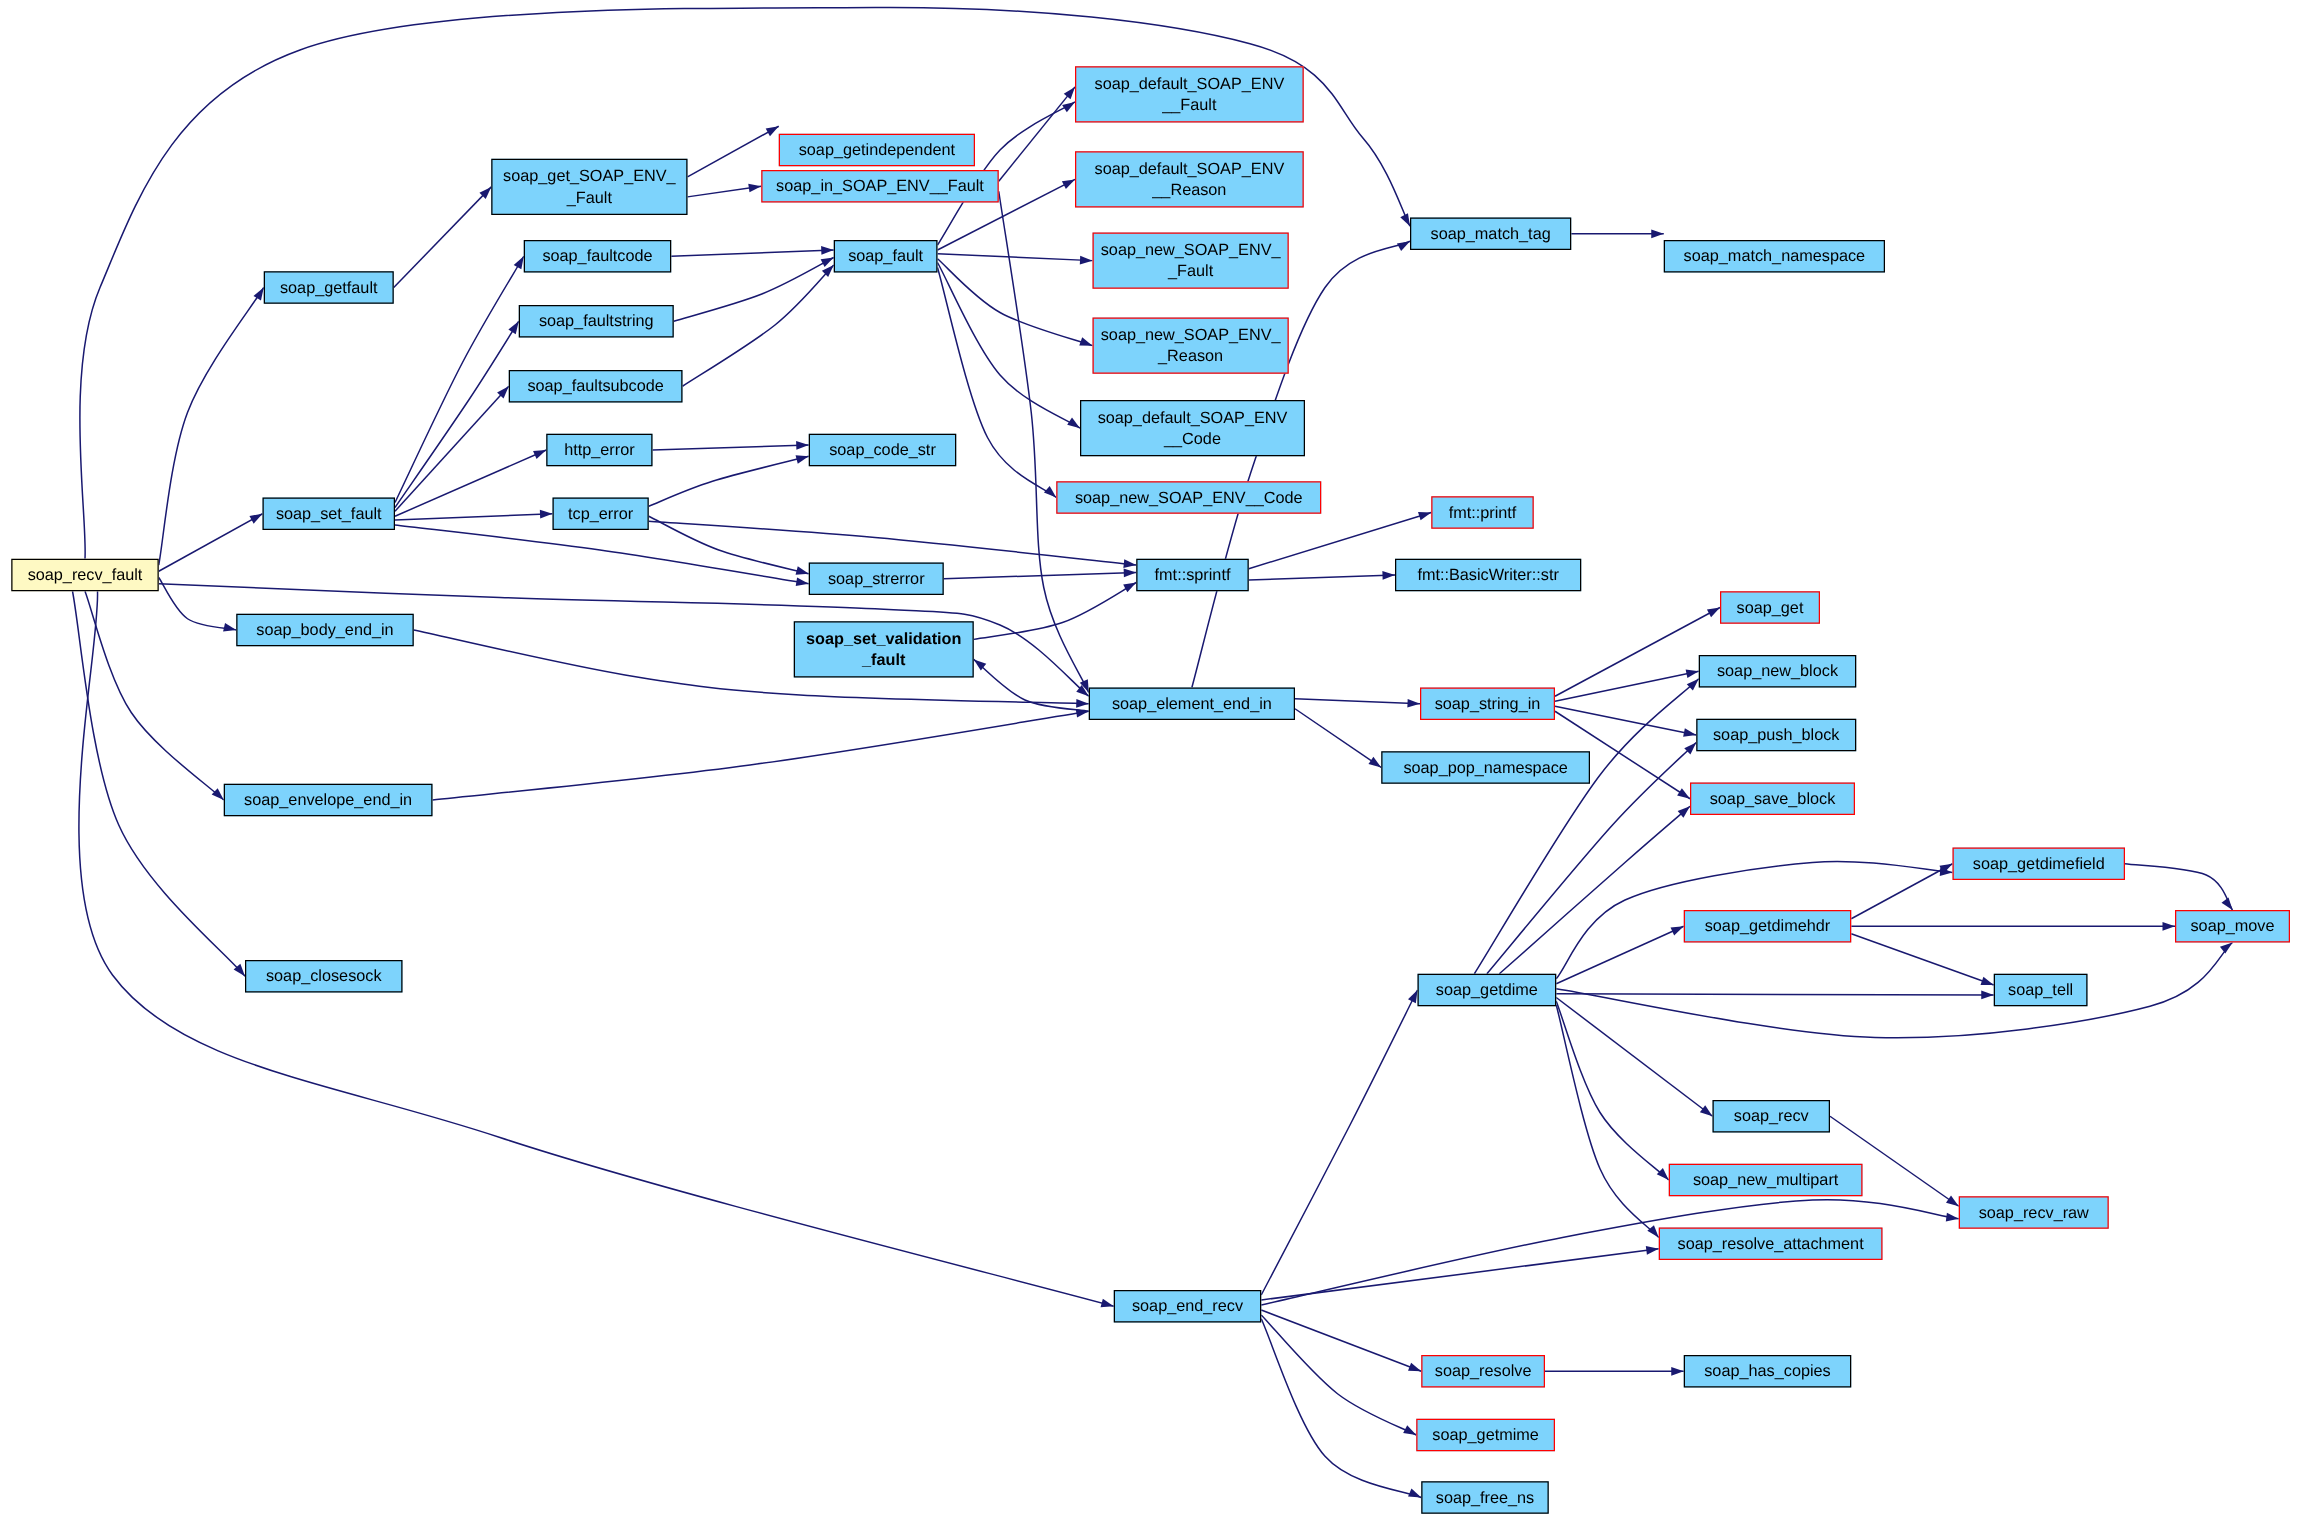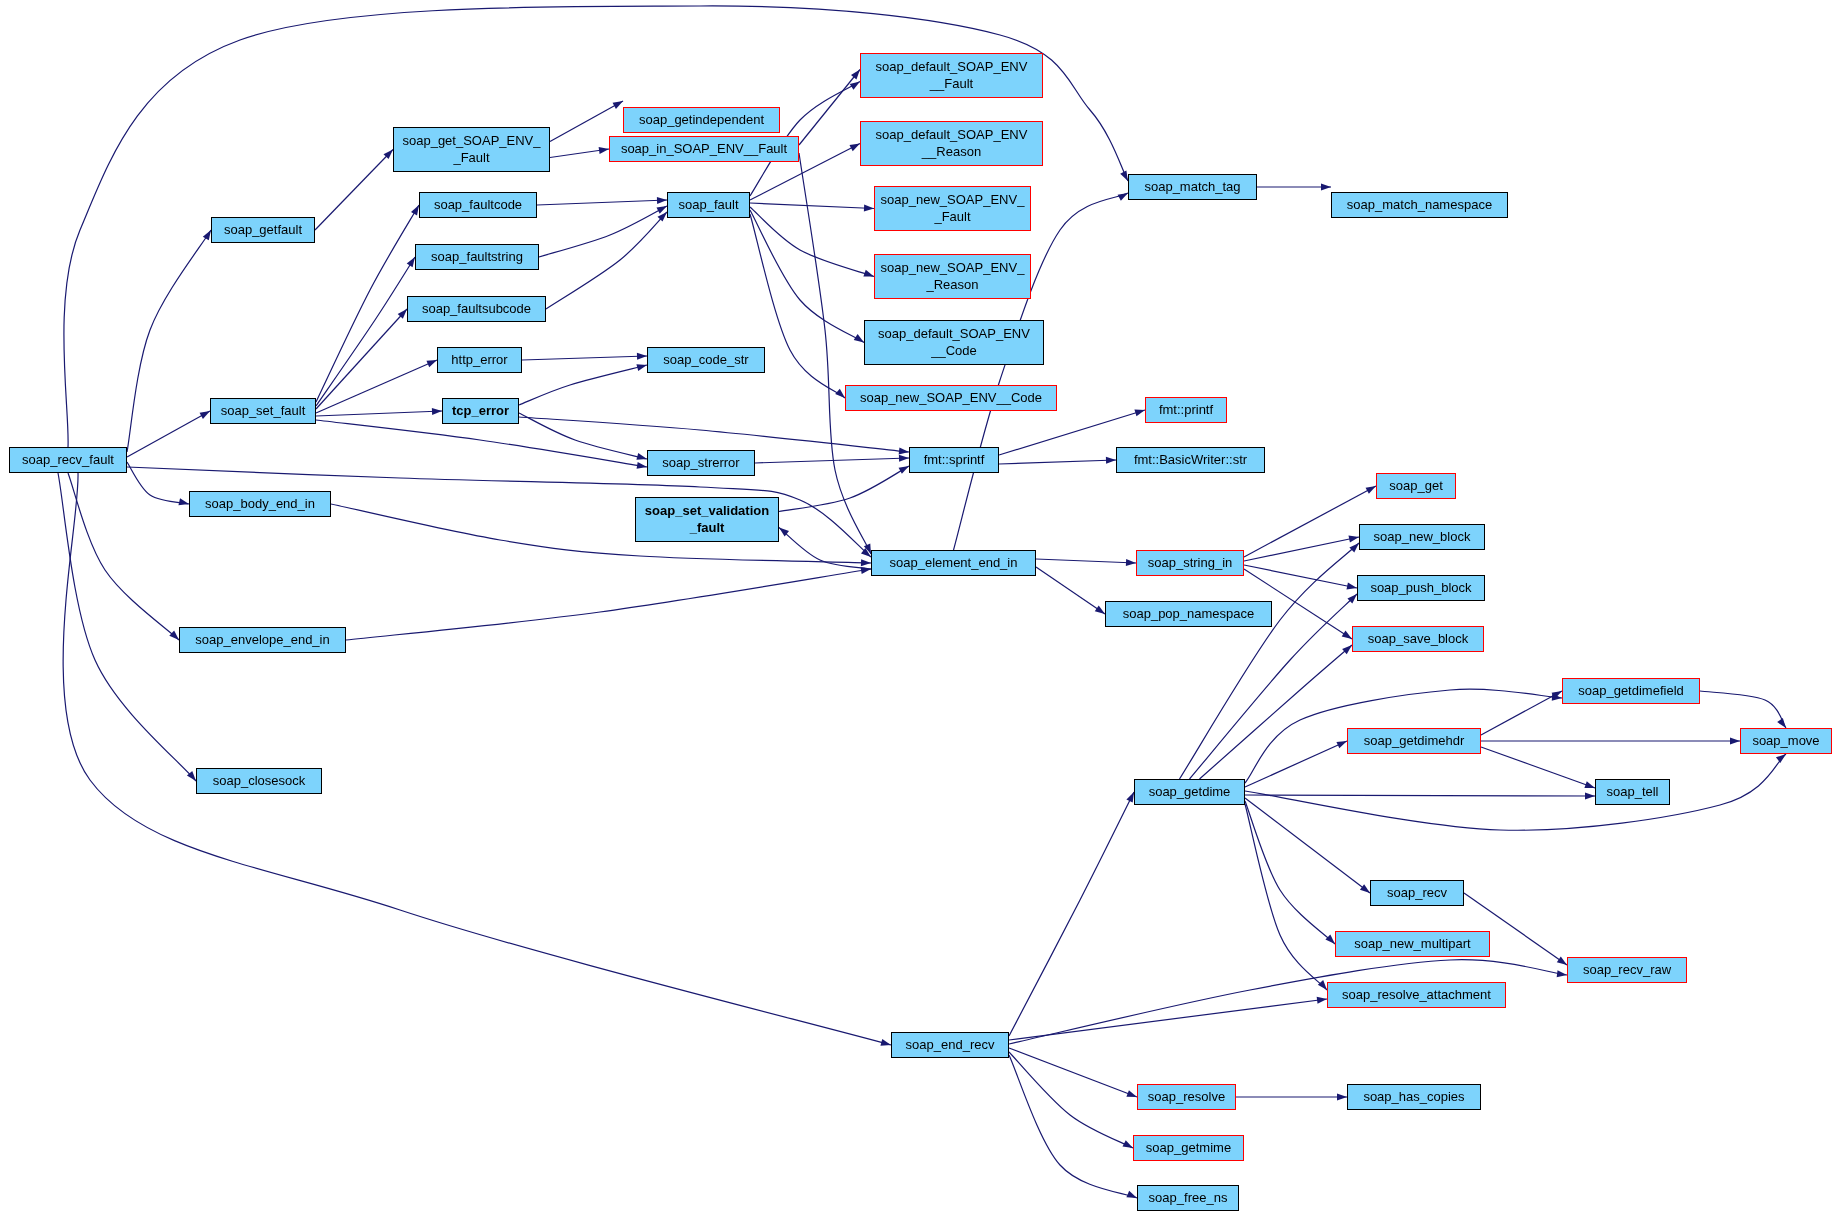--- a/index.html
+++ b/index.html
@@ -3,21 +3,21 @@
 <meta charset="utf-8">
 <style>
   html,body{margin:0;padding:0;background:#ffffff;}
   #canvas{position:relative;width:1840px;height:1215px;background:#ffffff;
           font-family:"Liberation Sans",sans-serif;overflow:hidden;}
   #edge-layer{position:absolute;left:0;top:0;}
   .node{position:absolute;box-sizing:border-box;display:flex;align-items:center;justify-content:center;
         text-align:center;font-size:13px;line-height:1.25;color:#000;background:#7dd3fc;
         border:1px solid #000;white-space:pre-line;cursor:pointer;}
   .node.red{border-color:#ff0000;}
-  .node.root{background:#7dd3fc;}
+  .node.root{background:#fef9c3;}
 </style>
 </head>
 <body>
 
 <div id="canvas">
   <svg id="edge-layer" width="1840" height="1215" viewBox="0 0 1840 1215">
       <g>
         <path d="M127,452 C130.83333333333334,431.6666666666667 136,367 150,330 C164,293 200.83333333333334,246.66666666666666 211,230" fill="none" stroke="#191970" stroke-width="1.2"></path>
         <polygon points="211,230 208.78037061433167,240.35969330580195 202.80444534522468,236.71437889164667" fill="#191970"></polygon>
       </g>
@@ -312,21 +312,21 @@
       <div class="node red" style="left: 874px; top: 254px; width: 157px; height: 45px;">soap_new_SOAP_ENV_
 _Reason</div>
       <div class="node" style="left: 415px; top: 244px; width: 124px; height: 26px;">soap_faultstring</div>
       <div class="node" style="left: 407px; top: 296px; width: 139px; height: 26px;">soap_faultsubcode</div>
       <div class="node" style="left: 864px; top: 320px; width: 180px; height: 45px;">soap_default_SOAP_ENV
 __Code</div>
       <div class="node red" style="left: 845px; top: 385px; width: 212px; height: 26px;">soap_new_SOAP_ENV__Code</div>
       <div class="node" style="left: 437px; top: 347px; width: 85px; height: 26px;">http_error</div>
       <div class="node" style="left: 647px; top: 347px; width: 118px; height: 26px;">soap_code_str</div>
       <div class="node" style="left: 210px; top: 398px; width: 106px; height: 26px;">soap_set_fault</div>
-      <div class="node" style="left: 442px; top: 398px; width: 77px; height: 26px; font-weight: bold;">tcp_error</div>
+      <div class="node" style="left: 442px; top: 398px; width: 77px; height: 26px;">tcp_error</div>
       <div class="node" style="left: 1128px; top: 174px; width: 129px; height: 26px;">soap_match_tag</div>
       <div class="node" style="left: 1331px; top: 192px; width: 177px; height: 26px;">soap_match_namespace</div>
       <div class="node red" style="left: 1145px; top: 397px; width: 82px; height: 26px;">fmt::printf</div>
       <div class="node" style="left: 909px; top: 447px; width: 90px; height: 26px;">fmt::sprintf</div>
       <div class="node" style="left: 1116px; top: 447px; width: 149px; height: 26px;">fmt::BasicWriter::str</div>
       <div class="node" style="left: 647px; top: 450px; width: 108px; height: 26px;">soap_strerror</div>
       <div class="node" style="left: 635px; top: 497px; width: 144px; height: 45px; font-weight: bold;">soap_set_validation
 _fault</div>
       <div class="node" style="left: 189px; top: 491px; width: 142px; height: 26px;">soap_body_end_in</div>
       <div class="node" style="left: 871px; top: 550px; width: 165px; height: 26px;">soap_element_end_in</div>

